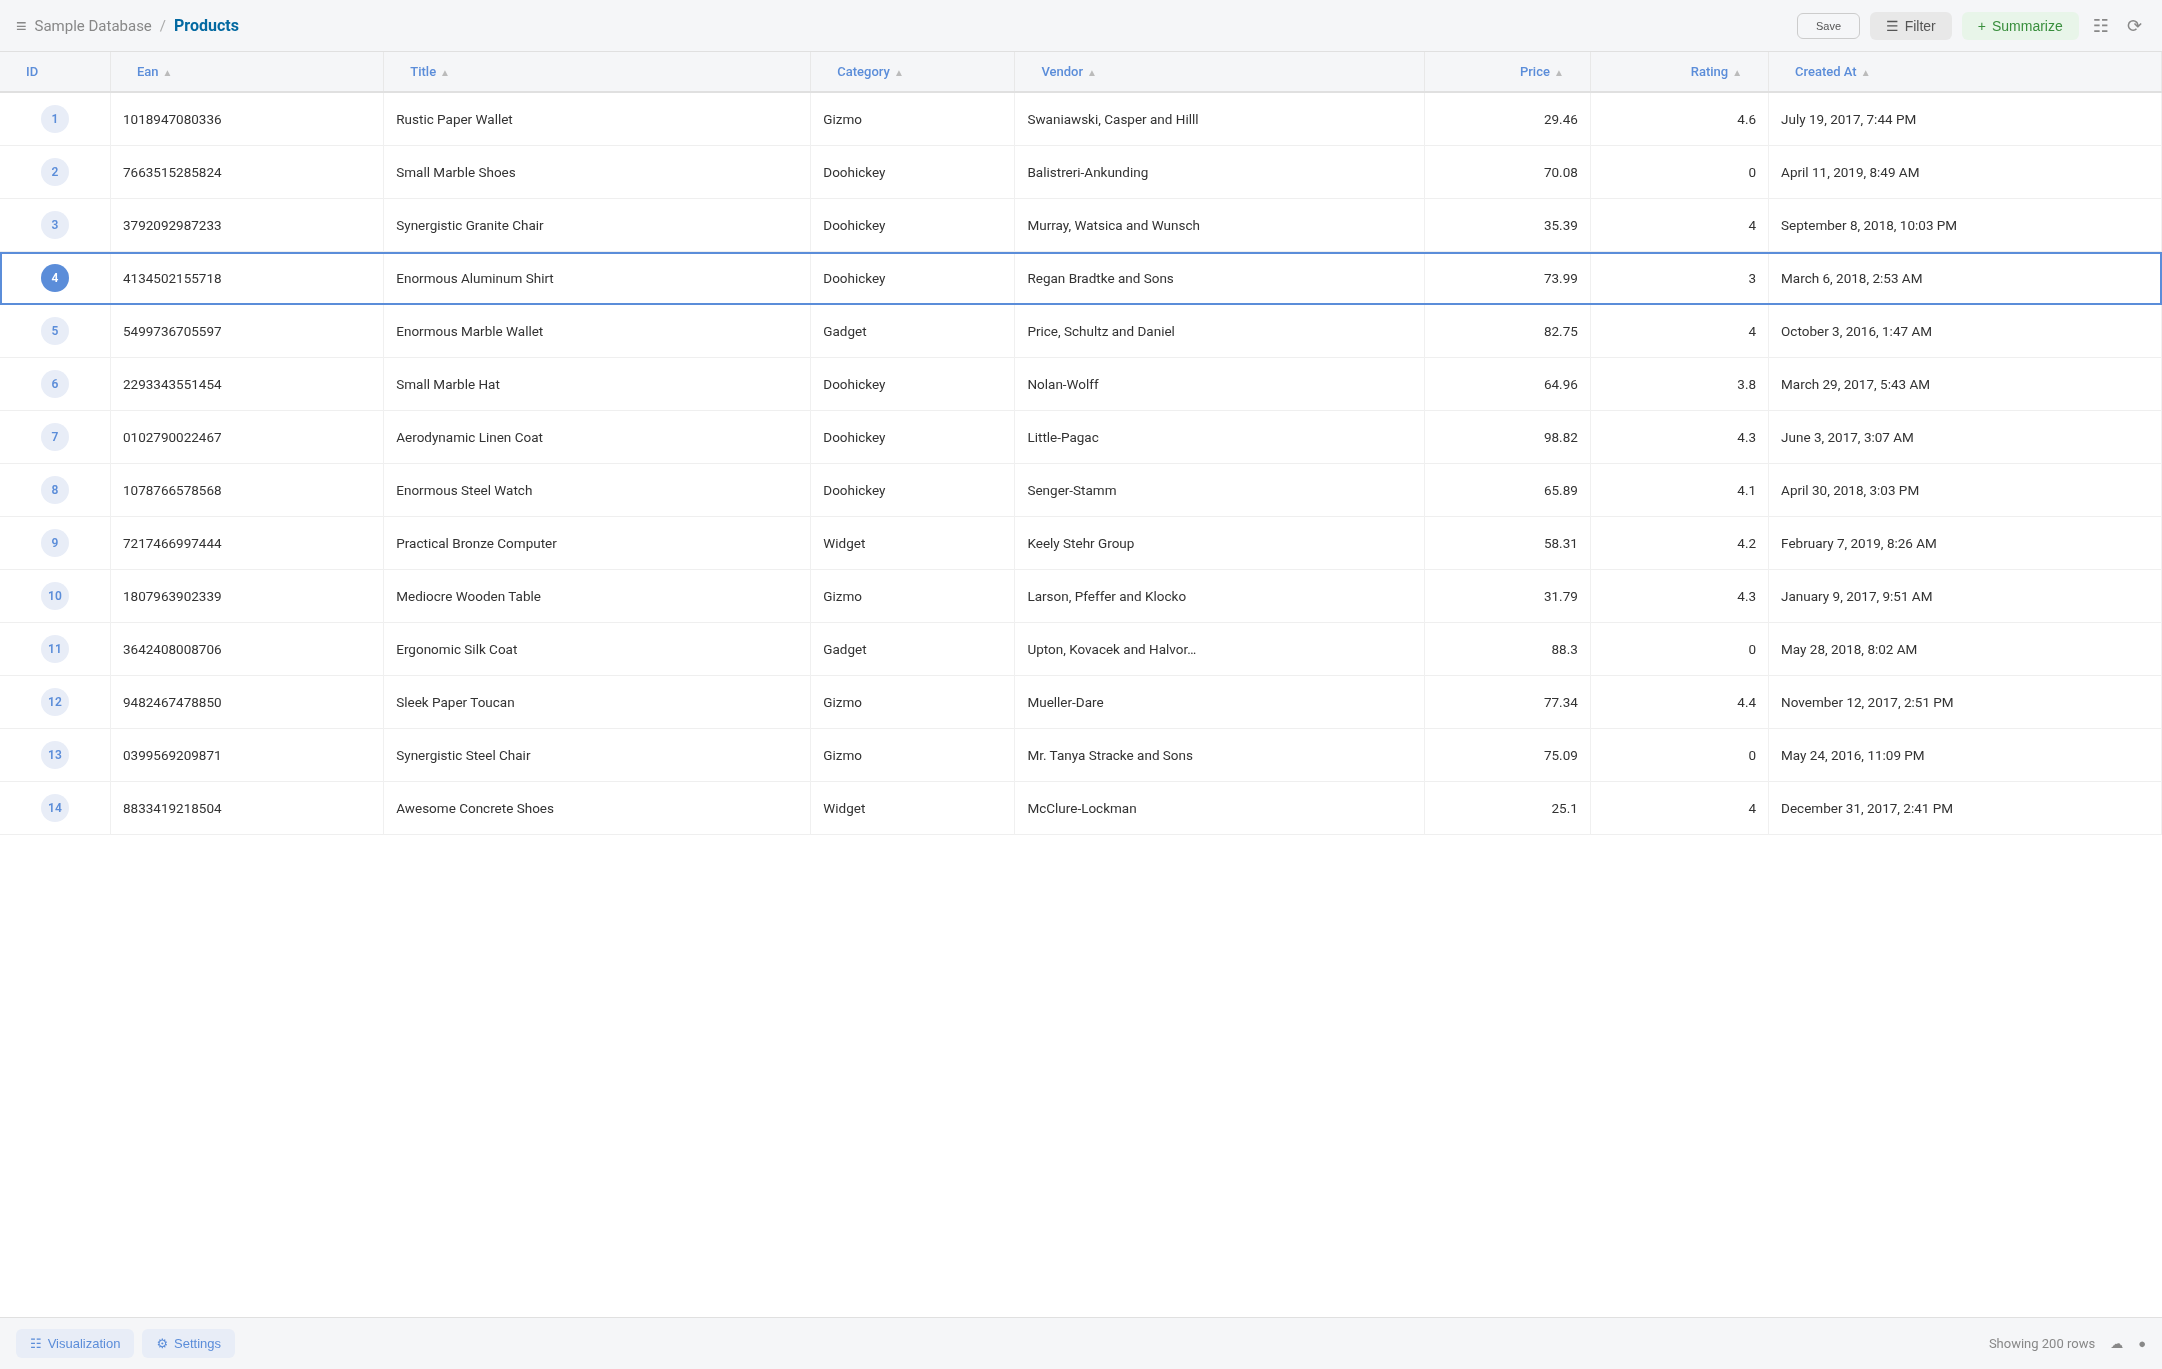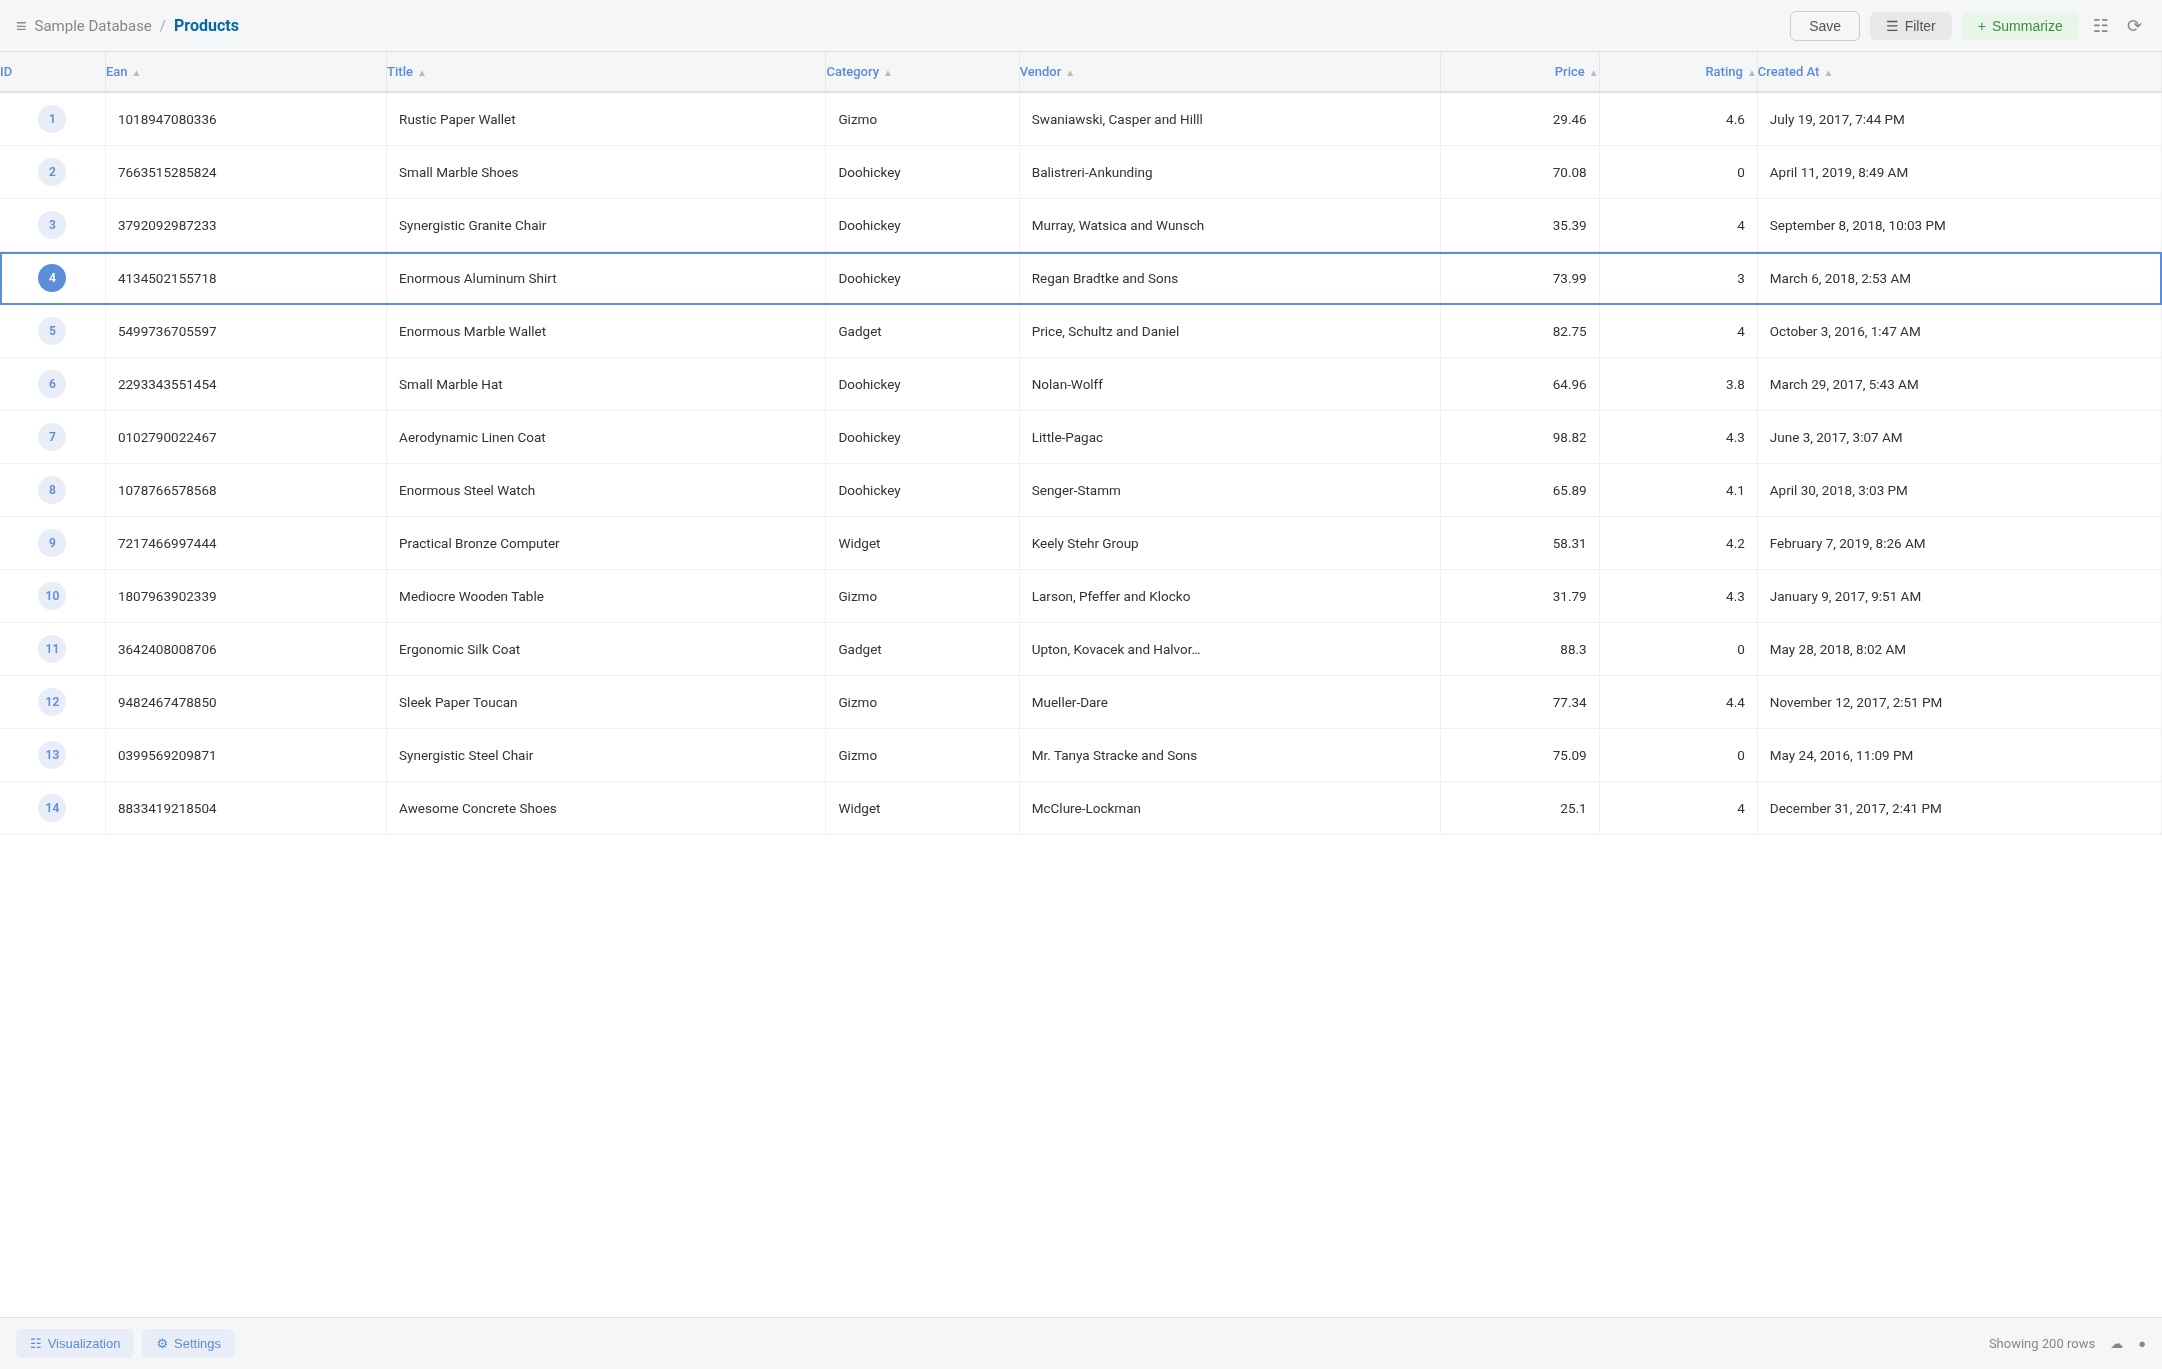--- a/index.html
+++ b/index.html
@@ -48,21 +48,21 @@
     .header-right {
       display: flex;
       align-items: center;
       gap: 10px;
     }
     .btn-save {
       background: transparent;
       border: 1px solid #ccc;
       border-radius: 6px;
       padding: 6px 18px;
-      font-size: 14px;
+      font-size: 11px;
       color: #555;
       cursor: pointer;
     }
     .btn-filter {
       background: #e8e8e8;
       border: none;
       border-radius: 6px;
       padding: 6px 16px;
       font-size: 14px;
       color: #555;
@@ -103,21 +103,21 @@
       width: 100%;
       border-collapse: collapse;
     }
 
     thead tr {
       background: #f5f6f8;
       border-bottom: 2px solid #e0e0e0;
     }
 
     thead th {
-      padding: 12px 0;
+      padding: 12px 26px;
       text-align: left;
       font-weight: 500;
       color: #5b8dd9;
       white-space: nowrap;
       border-right: 1px solid #e8e8e8;
       font-size: 13px;
       position: sticky;
       top: 0;
       background: #f5f6f8;
       z-index: 10;

